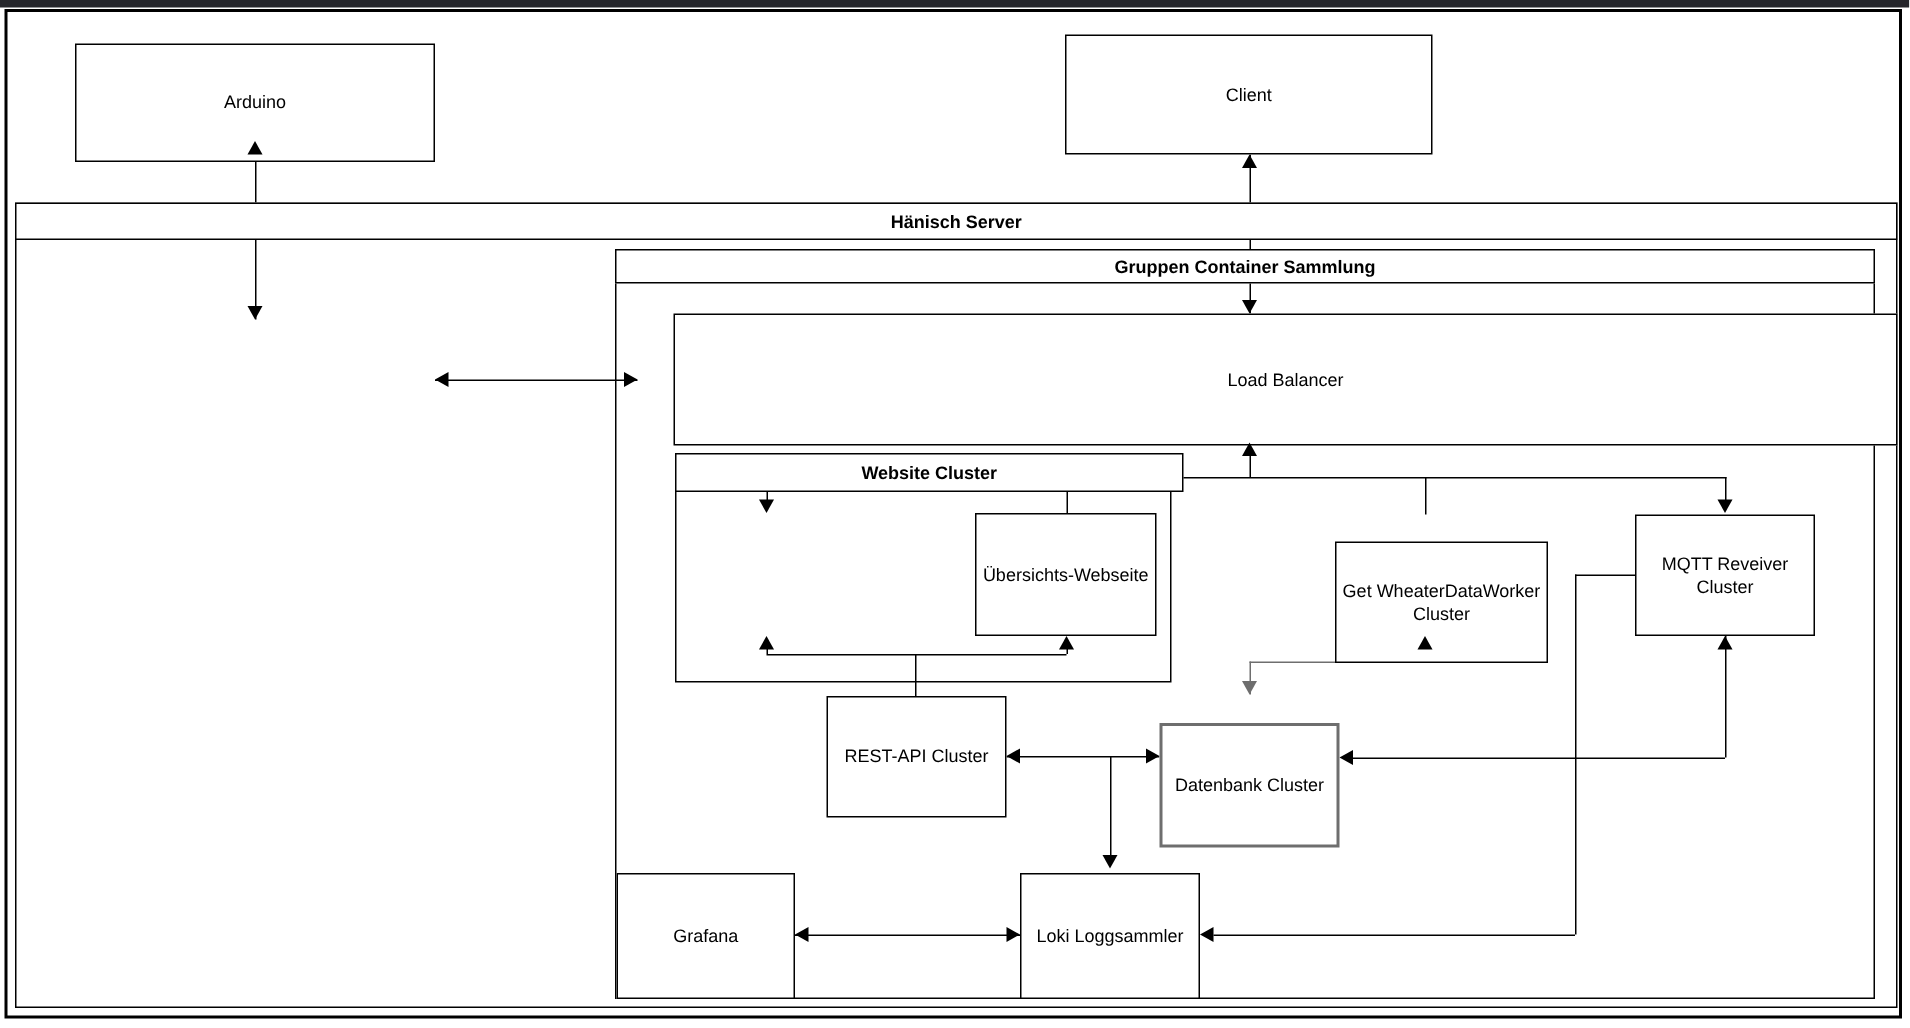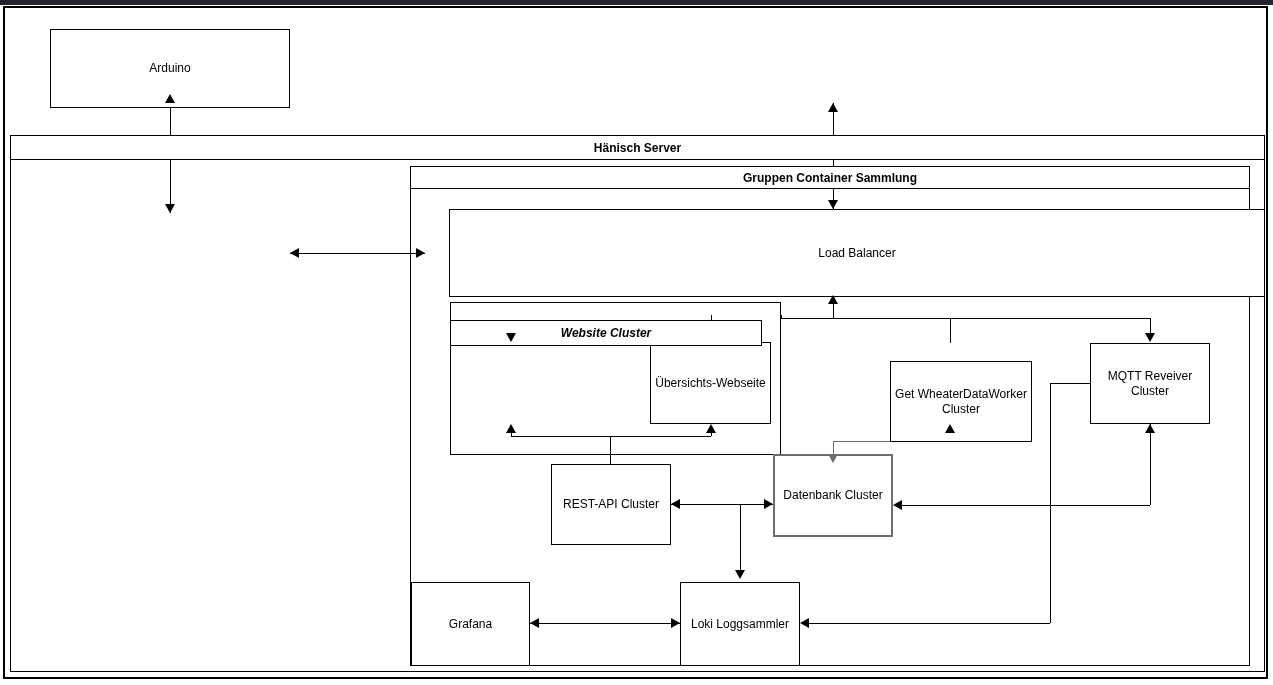--- a/index.html
+++ b/index.html
@@ -113,34 +113,35 @@
   <div class="topbar"></div>
   <div class="page-frame"></div>
 
   <div class="container-box" style="left:10px; top:135px; width:1255px; height:537px;"></div>
   <div class="container-title" style="left:10px; top:135px; width:1255px; height:25px;">Hänisch Server</div>
 
   <div class="container-box" style="left:410px; top:166px; width:840px; height:500px;"></div>
   <div class="container-title" style="left:410px; top:166px; width:840px; height:23px;">Gruppen Container Sammlung</div>
 
   <div class="container-box" style="left:450px; top:302px; width:331px; height:153px; z-index:3;"></div>
-  <div class="container-title" style="left:450px; top:320px; width:312px; height:26px;font-style:italic;">Website Cluster</div>
+  <div class="container-title" style="left:450px; top:302px; width:339px; height:26px;">Website Cluster</div>
 
   <div class="node" style="left:50px; top:29px; width:240px; height:79px;">Arduino</div>
 
+  <div class="node" style="left:710px; top:23px; width:245px; height:80px;">Client</div>
 
 
   <div class="node" style="left:449px; top:209px; width:816px; height:88px;">Load Balancer</div>
 
 
   <div class="node" style="left:650px; top:342px; width:121px; height:82px;">Übersichts-Webseite</div>
 
   <div class="node" style="left:551px; top:464px; width:120px; height:81px;">REST-API Cluster</div>
 
-  <div class="node gray-border" style="left:773px; top:454px; width:120px; height:83px;">Datenbank Cluster</div>
+  <div class="node gray-border" style="left:773px; top:482px; width:120px; height:83px;">Datenbank Cluster</div>
 
   <div class="node" style="left:890px; top:361px; width:142px; height:81px;text-align:center;">Get WheaterDataWorker Cluster</div>
 
   <div class="node" style="left:1090px; top:343px; width:120px; height:81px;">MQTT Reveiver Cluster</div>
 
   <div class="node" style="left:411px; top:582px; width:119px; height:84px;">Grafana</div>
 
   <div class="node" style="left:680px; top:582px; width:120px; height:84px;">Loki Loggsammler</div>
 
   <div class="ln v" style="left:170px; top:94px; height:119px;"></div>

